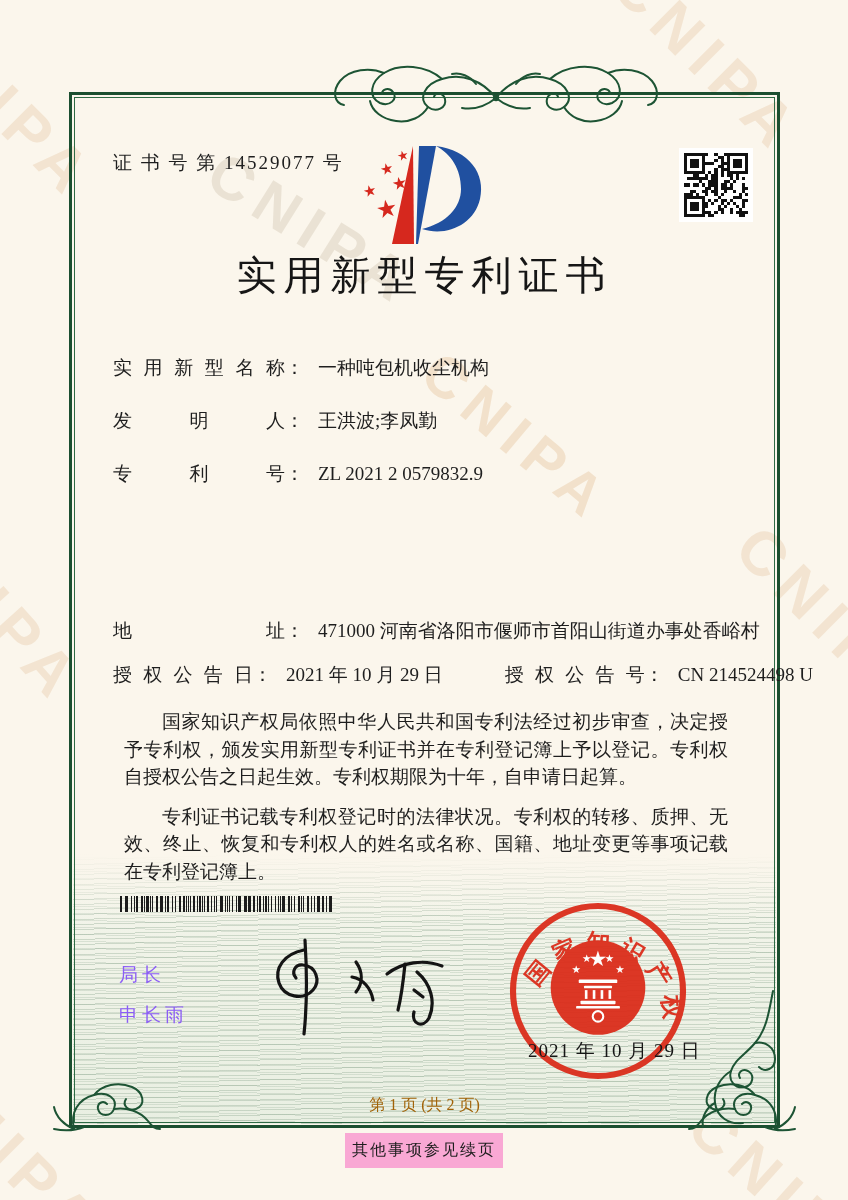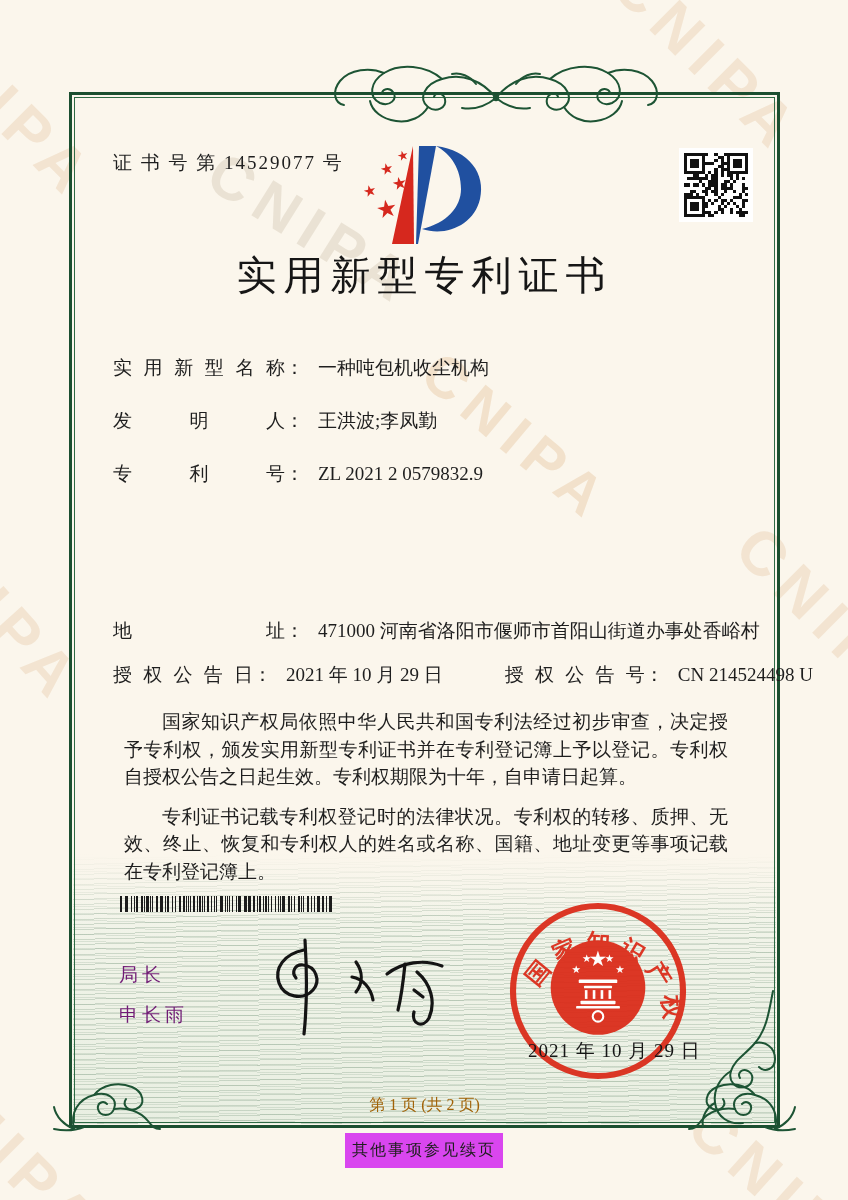--- a/index.html
+++ b/index.html
@@ -57,29 +57,29 @@
   }
   .frow{position:absolute;left:113px;font-size:19px;white-space:nowrap;}
   .f-label{display:inline-block;width:172px;text-align:justify;text-align-last:justify;text-justify:inter-character;}
   .f-label.compact{width:140px;}
   .f-value{margin-left:14px;}
   .grp2{margin-left:62px;}
   .paras{position:absolute;left:112px;top:696px;width:628px;font-size:19px;line-height:27.5px;text-align:justify;}
   .paras p{margin:12px;text-indent:2em;}
   .barcode{position:absolute;left:120px;top:896px;}
   .officer{position:absolute;left:119px;top:962px;font-family:"Liberation Sans",sans-serif;
-           font-size:19px;letter-spacing:4px;color:#701a75;}
+           font-size:19px;letter-spacing:4px;color:#8b5cf6;}
   .officer div{margin-bottom:14px;}
   .signature{position:absolute;left:256px;top:934px;width:196px;height:108px;}
   .seal{position:absolute;left:506px;top:899px;width:184px;height:184px;mix-blend-mode:multiply;opacity:.95;}
   .seal-date{position:absolute;left:528px;top:1038px;font-size:19px;letter-spacing:1px;color:#161616;z-index:4;}
   .page-no{position:absolute;left:69px;top:1095px;width:711px;text-align:center;font-size:16px;color:#a16207;}
   .note-box{
     position:absolute;left:424px;top:1133px;transform:translateX(-50%);
-    background:#d946ef;padding:7px 7px;font-size:16px;letter-spacing:2px;white-space:nowrap;z-index:2;
+    background:#f9a8d4;padding:7px 7px;font-size:16px;letter-spacing:2px;white-space:nowrap;z-index:2;
   }
   .gdk{stroke:#1d5434;fill:none;stroke-width:2;stroke-linecap:round;}
 </style>
 </head>
 <body>
 
 <div class="wm wm1">CNIPA</div>
 <div class="wm wm2">CNIPA</div>
 <div class="wm wm3">CNIPA</div>
 <div class="wm wm4">CNIPA</div>

